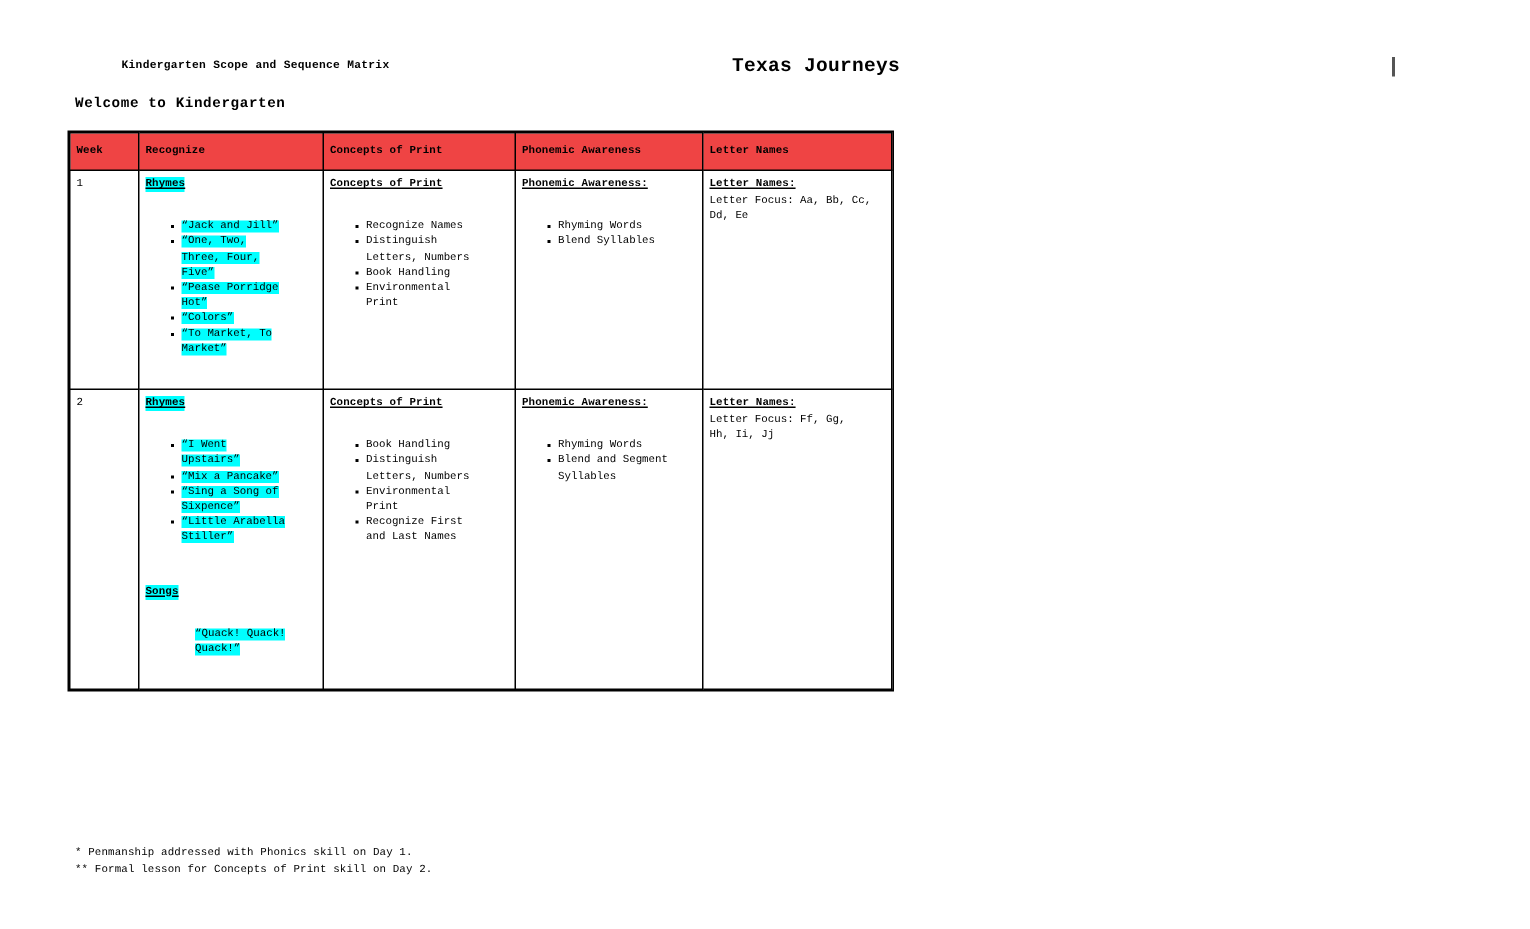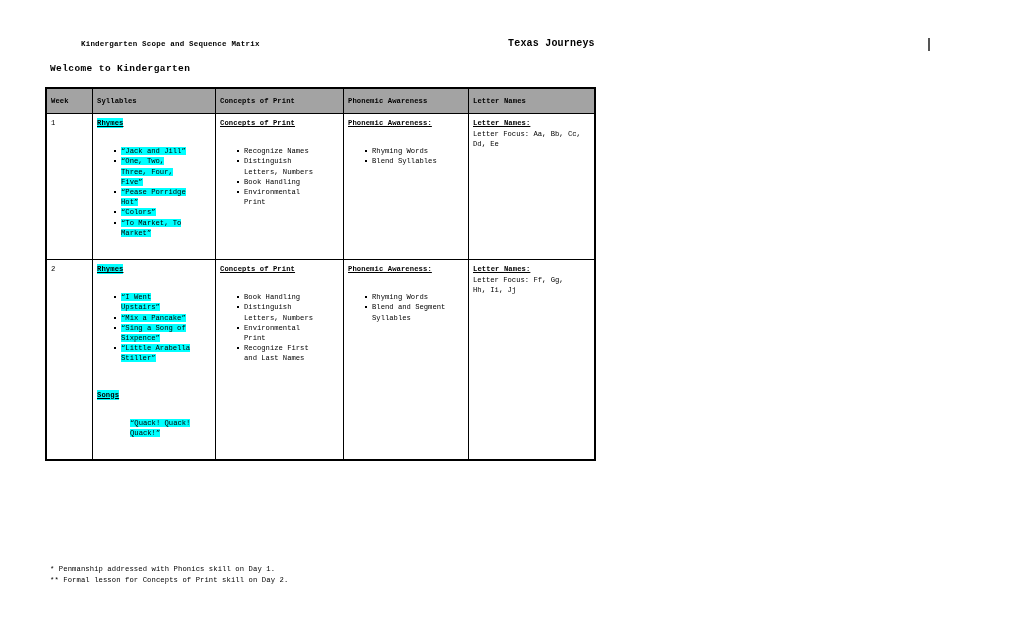--- a/index.html
+++ b/index.html
@@ -31,23 +31,23 @@
     width: 530px;
     font-size: 7.5px;
     font-weight: bold;
     letter-spacing: 0.2px;
     line-height: 10px;
     white-space: nowrap;
     padding-left: 31px;
   }
   .running-head-right {
     position: absolute;
-    left: 508px;
+    left: 488px;
     top: 39px;
-    font-size: 10px;
+    font-size: 13px;
     font-weight: bold;
     letter-spacing: 0.2px;
     line-height: 10px;
     white-space: nowrap;
   }
 
   .cursor-mark {
     position: absolute;
     left: 928px;
     top: 38px;
@@ -82,21 +82,21 @@
   table.matrix td, table.matrix th {
     border: 1px solid #000000;
     vertical-align: top;
     padding: 4px 4px 4px 4px;
     font-size: 7.2px;
     line-height: 10.2px;
     font-weight: normal;
     text-align: left;
   }
   table.matrix thead th {
-    background: #a3a3a3;
+    background: #ef4444;
     font-weight: bold;
     height: 18px;
     vertical-align: middle;
     padding-top: 3px;
     padding-bottom: 3px;
     letter-spacing: 0.1px;
   }
   
   table.matrix {
     outline: 1px solid #000000;
@@ -175,21 +175,21 @@
       <colgroup>
         <col class="c-week">
           <col class="c-sel">
           <col class="c-cop">
           <col class="c-pa">
           <col class="c-ln">
       </colgroup>
       <thead>
         <tr>
           <th>Week</th>
-          <th>Syllables</th>
+          <th>Recognize</th>
           <th>Concepts of Print</th>
           <th>Phonemic Awareness</th>
           <th>Letter Names</th>
         </tr>
       </thead>
       <tbody>
 
         <tr class="row-1">
           <td>
             <span class="plain-line">1</span>

